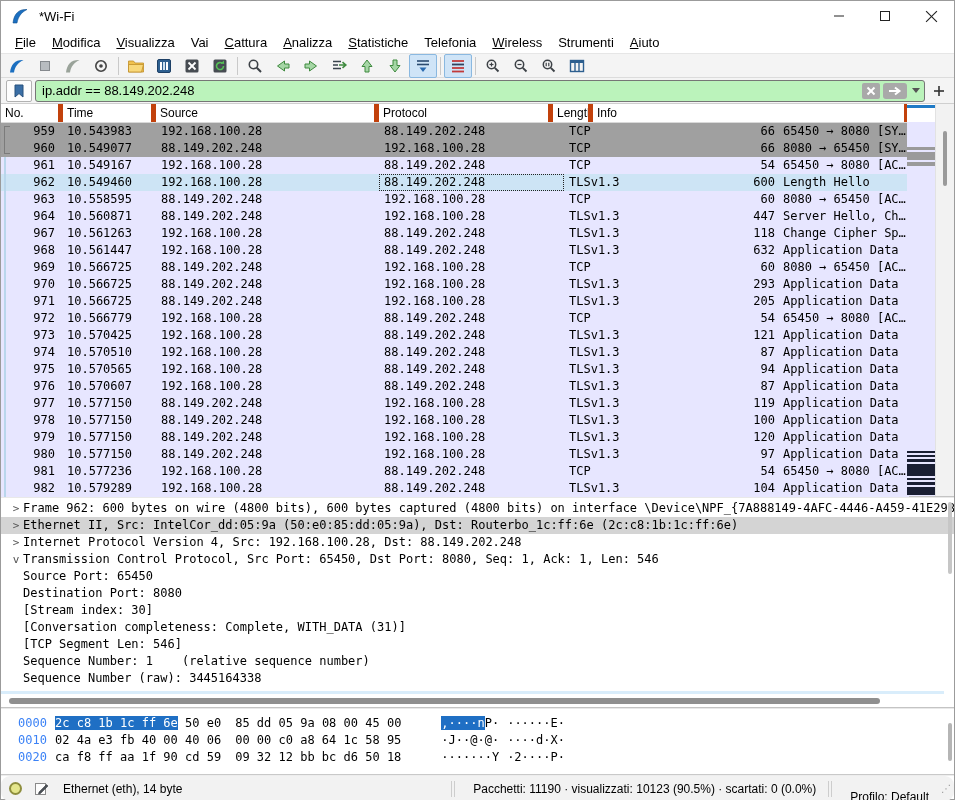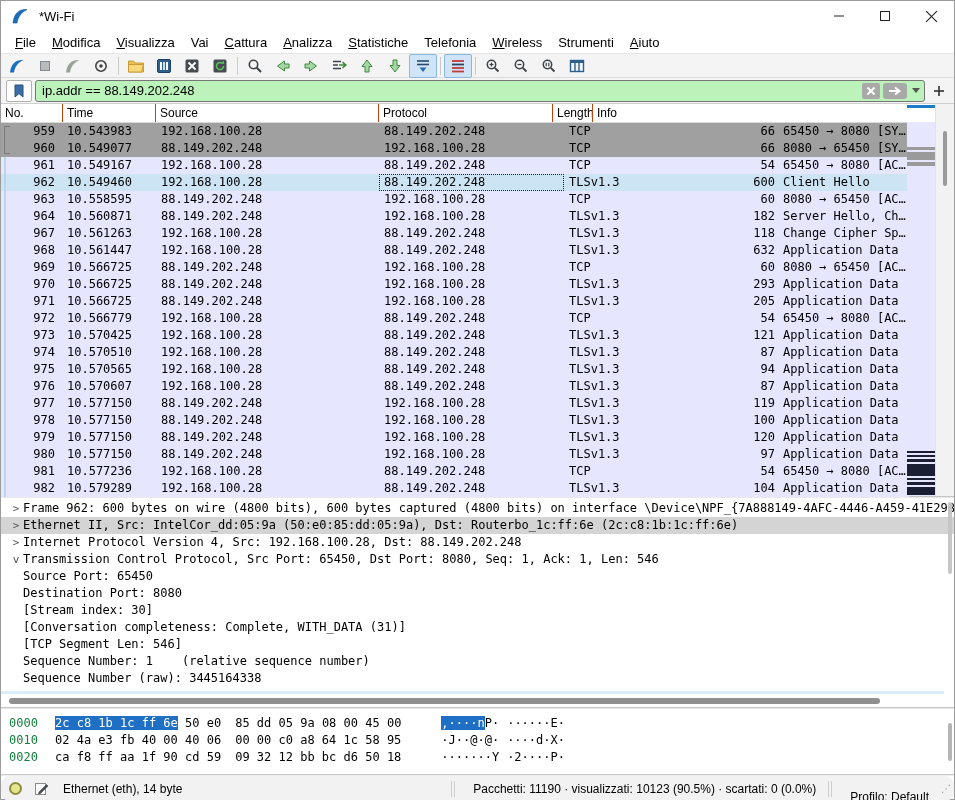--- a/index.html
+++ b/index.html
@@ -31,21 +31,21 @@
   .ftext{flex:1;padding-left:6px;font-size:13px;}
   .fclear{width:18px;height:16px;background:#a9a9a9;border-radius:2px;display:flex;align-items:center;justify-content:center;margin-right:3px;}
   .fapply{width:24px;height:16px;background:#a9a9a9;border-radius:3px;display:flex;align-items:center;justify-content:center;margin-right:2px;}
   .fdrop{width:14px;height:18px;display:flex;align-items:center;justify-content:center;margin-right:1px;}
   .tri{width:0;height:0;border-left:4px solid transparent;border-right:4px solid transparent;border-top:5px solid #555;}
   .fplus{width:20px;height:20px;display:flex;align-items:center;justify-content:center;margin-left:4px;}
 
   
   .plist{position:relative;height:392px;flex:0 0 auto;font-family:"DejaVu Sans Mono",monospace;font-size:12px;}
   .phead{display:flex;height:18px;line-height:18px;background:#fff;border-bottom:1px solid #d9d9d9;font-family:"Liberation Sans",sans-serif;font-size:12px;width:908px;}
-  .phead .hc{border-right:1px solid #c2410c;padding-left:4px;box-sizing:border-box;overflow:hidden;white-space:nowrap;}
+  .phead .hc{border-right:5px solid #c2410c;padding-left:4px;box-sizing:border-box;overflow:hidden;white-space:nowrap;}
   .prows{width:908px;}
   .prow{display:flex;height:17px;line-height:17px;white-space:nowrap;}
   .prow .cell{overflow:hidden;box-sizing:border-box;}
   .gut{width:10px;position:relative;flex:0 0 auto;}
   .mk-a::after{content:"";position:absolute;left:3px;top:3px;bottom:0;width:5px;border-left:1px solid #7b7b7b;border-top:1px solid #7b7b7b;}
   .mk-b::after{content:"";position:absolute;left:3px;top:0;bottom:3px;width:5px;border-left:1px solid #7b7b7b;border-bottom:1px solid #7b7b7b;}
   .mk-l::after{content:"";position:absolute;left:3px;top:0;bottom:0;width:2px;background:#b9d6ec;}
   .c-no{width:52px;text-align:right;padding-right:8px;flex:0 0 auto;}
   .c-time{width:93px;padding-left:4px;flex:0 0 auto;}
   .c-src{width:223px;padding-left:5px;flex:0 0 auto;}
@@ -78,21 +78,21 @@
   .dclip{position:absolute;left:0;right:10px;top:189px;height:7px;overflow:hidden;}
   .dclip .fragtext{height:17px;line-height:17px;padding-left:50px;color:#333;white-space:pre;}
   .dclip .blueband{position:absolute;left:0;right:0;bottom:0;height:3px;background:#d9edfb;}
   .dhsb{position:absolute;left:2px;right:14px;bottom:3px;height:6px;}
   .dhsb .hthumb{position:absolute;left:6px;width:93%;height:6px;background:#8f8f8f;border-radius:3px;}
   .dvsb{position:absolute;right:2px;top:4px;width:4px;height:72px;background:#c6c6c6;border-radius:2px;}
 
   
   .hexpane{position:relative;height:65px;background:#fff;font-family:"DejaVu Sans Mono",monospace;font-size:12px;flex:0 0 auto;overflow:hidden;}
   .hrow{display:flex;height:17px;line-height:17px;white-space:pre;}
-  .hrow .off{width:38px;margin-left:8px;color:#15803d;flex:0 0 auto;}
+  .hrow .off{width:38px;margin-left:8px;color:#3b82f6;flex:0 0 auto;text-align:right;}
   .hrow .hxa{margin-left:8px;}
   .hrow .hxb{margin-left:14px;}
   .hrow .asca{margin-left:40px;}
   .hrow .ascb{margin-left:8px;}
   .bysel{background:#1f6fc4;color:#fff;}
   .hvsb{position:absolute;right:2px;top:14px;width:4px;height:38px;background:#b5b5b5;border-radius:2px;}
 
   
   .statusline{height:2px;background:#ededed;border-top:1px solid #c9c9c9;box-sizing:border-box;flex:0 0 auto;}
   .statusbar{height:25px;background:#f2f2f2;display:flex;align-items:center;font-size:12px;flex:1;border-radius:9px;}
@@ -373,42 +373,42 @@
         </div>
 
         <div class="prow psel">
           <span class="gut mk-l"></span>
           <span class="cell c-no">962</span>
           <span class="cell c-time">10.549460</span>
           <span class="cell c-src">192.168.100.28</span>
           <span class="cell c-dst focus">88.149.202.248</span>
           <span class="cell c-proto">TLSv1.3</span>
           <span class="cell c-len">600</span>
-          <span class="cell c-info">Client Hello</span>
+          <span class="cell c-info">Length Hello</span>
         </div>
 
         <div class="prow lav">
           <span class="gut mk-l"></span>
           <span class="cell c-no">963</span>
           <span class="cell c-time">10.558595</span>
           <span class="cell c-src">88.149.202.248</span>
           <span class="cell c-dst">192.168.100.28</span>
           <span class="cell c-proto">TCP</span>
           <span class="cell c-len">60</span>
           <span class="cell c-info">8080 → 65450 [AC…</span>
         </div>
 
         <div class="prow lav">
           <span class="gut mk-l"></span>
           <span class="cell c-no">964</span>
           <span class="cell c-time">10.560871</span>
           <span class="cell c-src">88.149.202.248</span>
           <span class="cell c-dst">192.168.100.28</span>
           <span class="cell c-proto">TLSv1.3</span>
-          <span class="cell c-len">182</span>
+          <span class="cell c-len">447</span>
           <span class="cell c-info">Server Hello, Ch…</span>
         </div>
 
         <div class="prow lav">
           <span class="gut mk-l"></span>
           <span class="cell c-no">967</span>
           <span class="cell c-time">10.561263</span>
           <span class="cell c-src">192.168.100.28</span>
           <span class="cell c-dst">88.149.202.248</span>
           <span class="cell c-proto">TLSv1.3</span>

